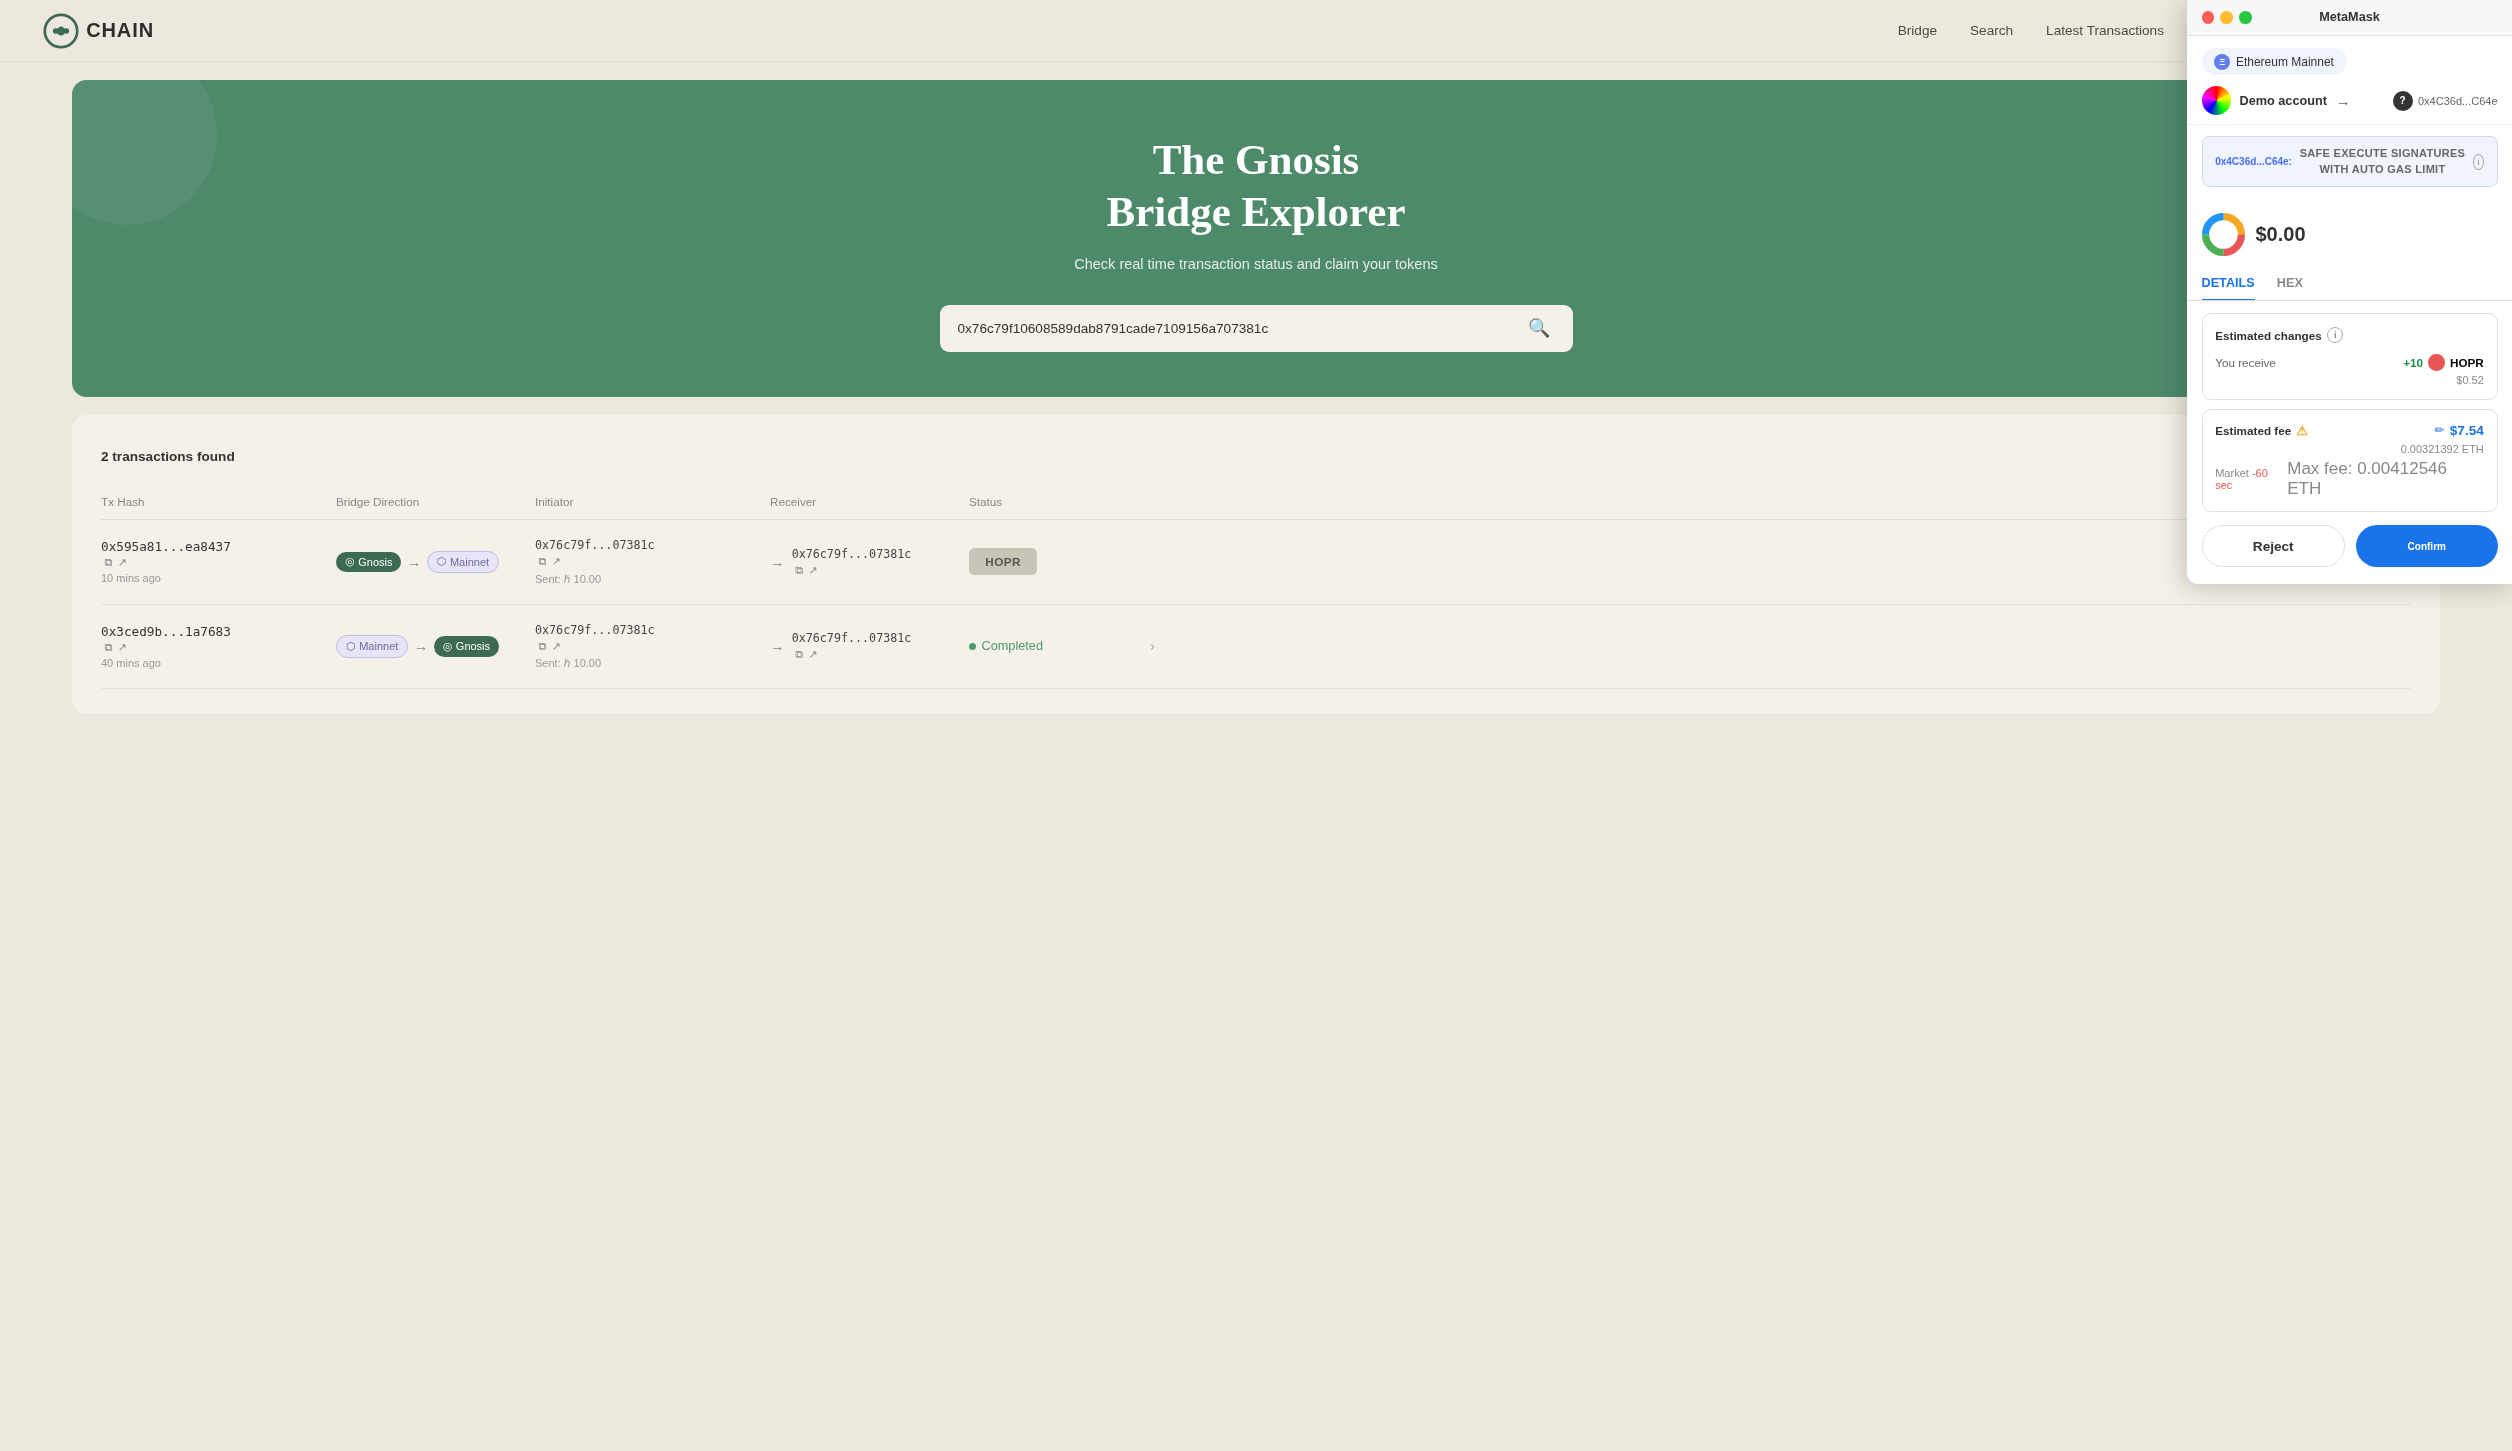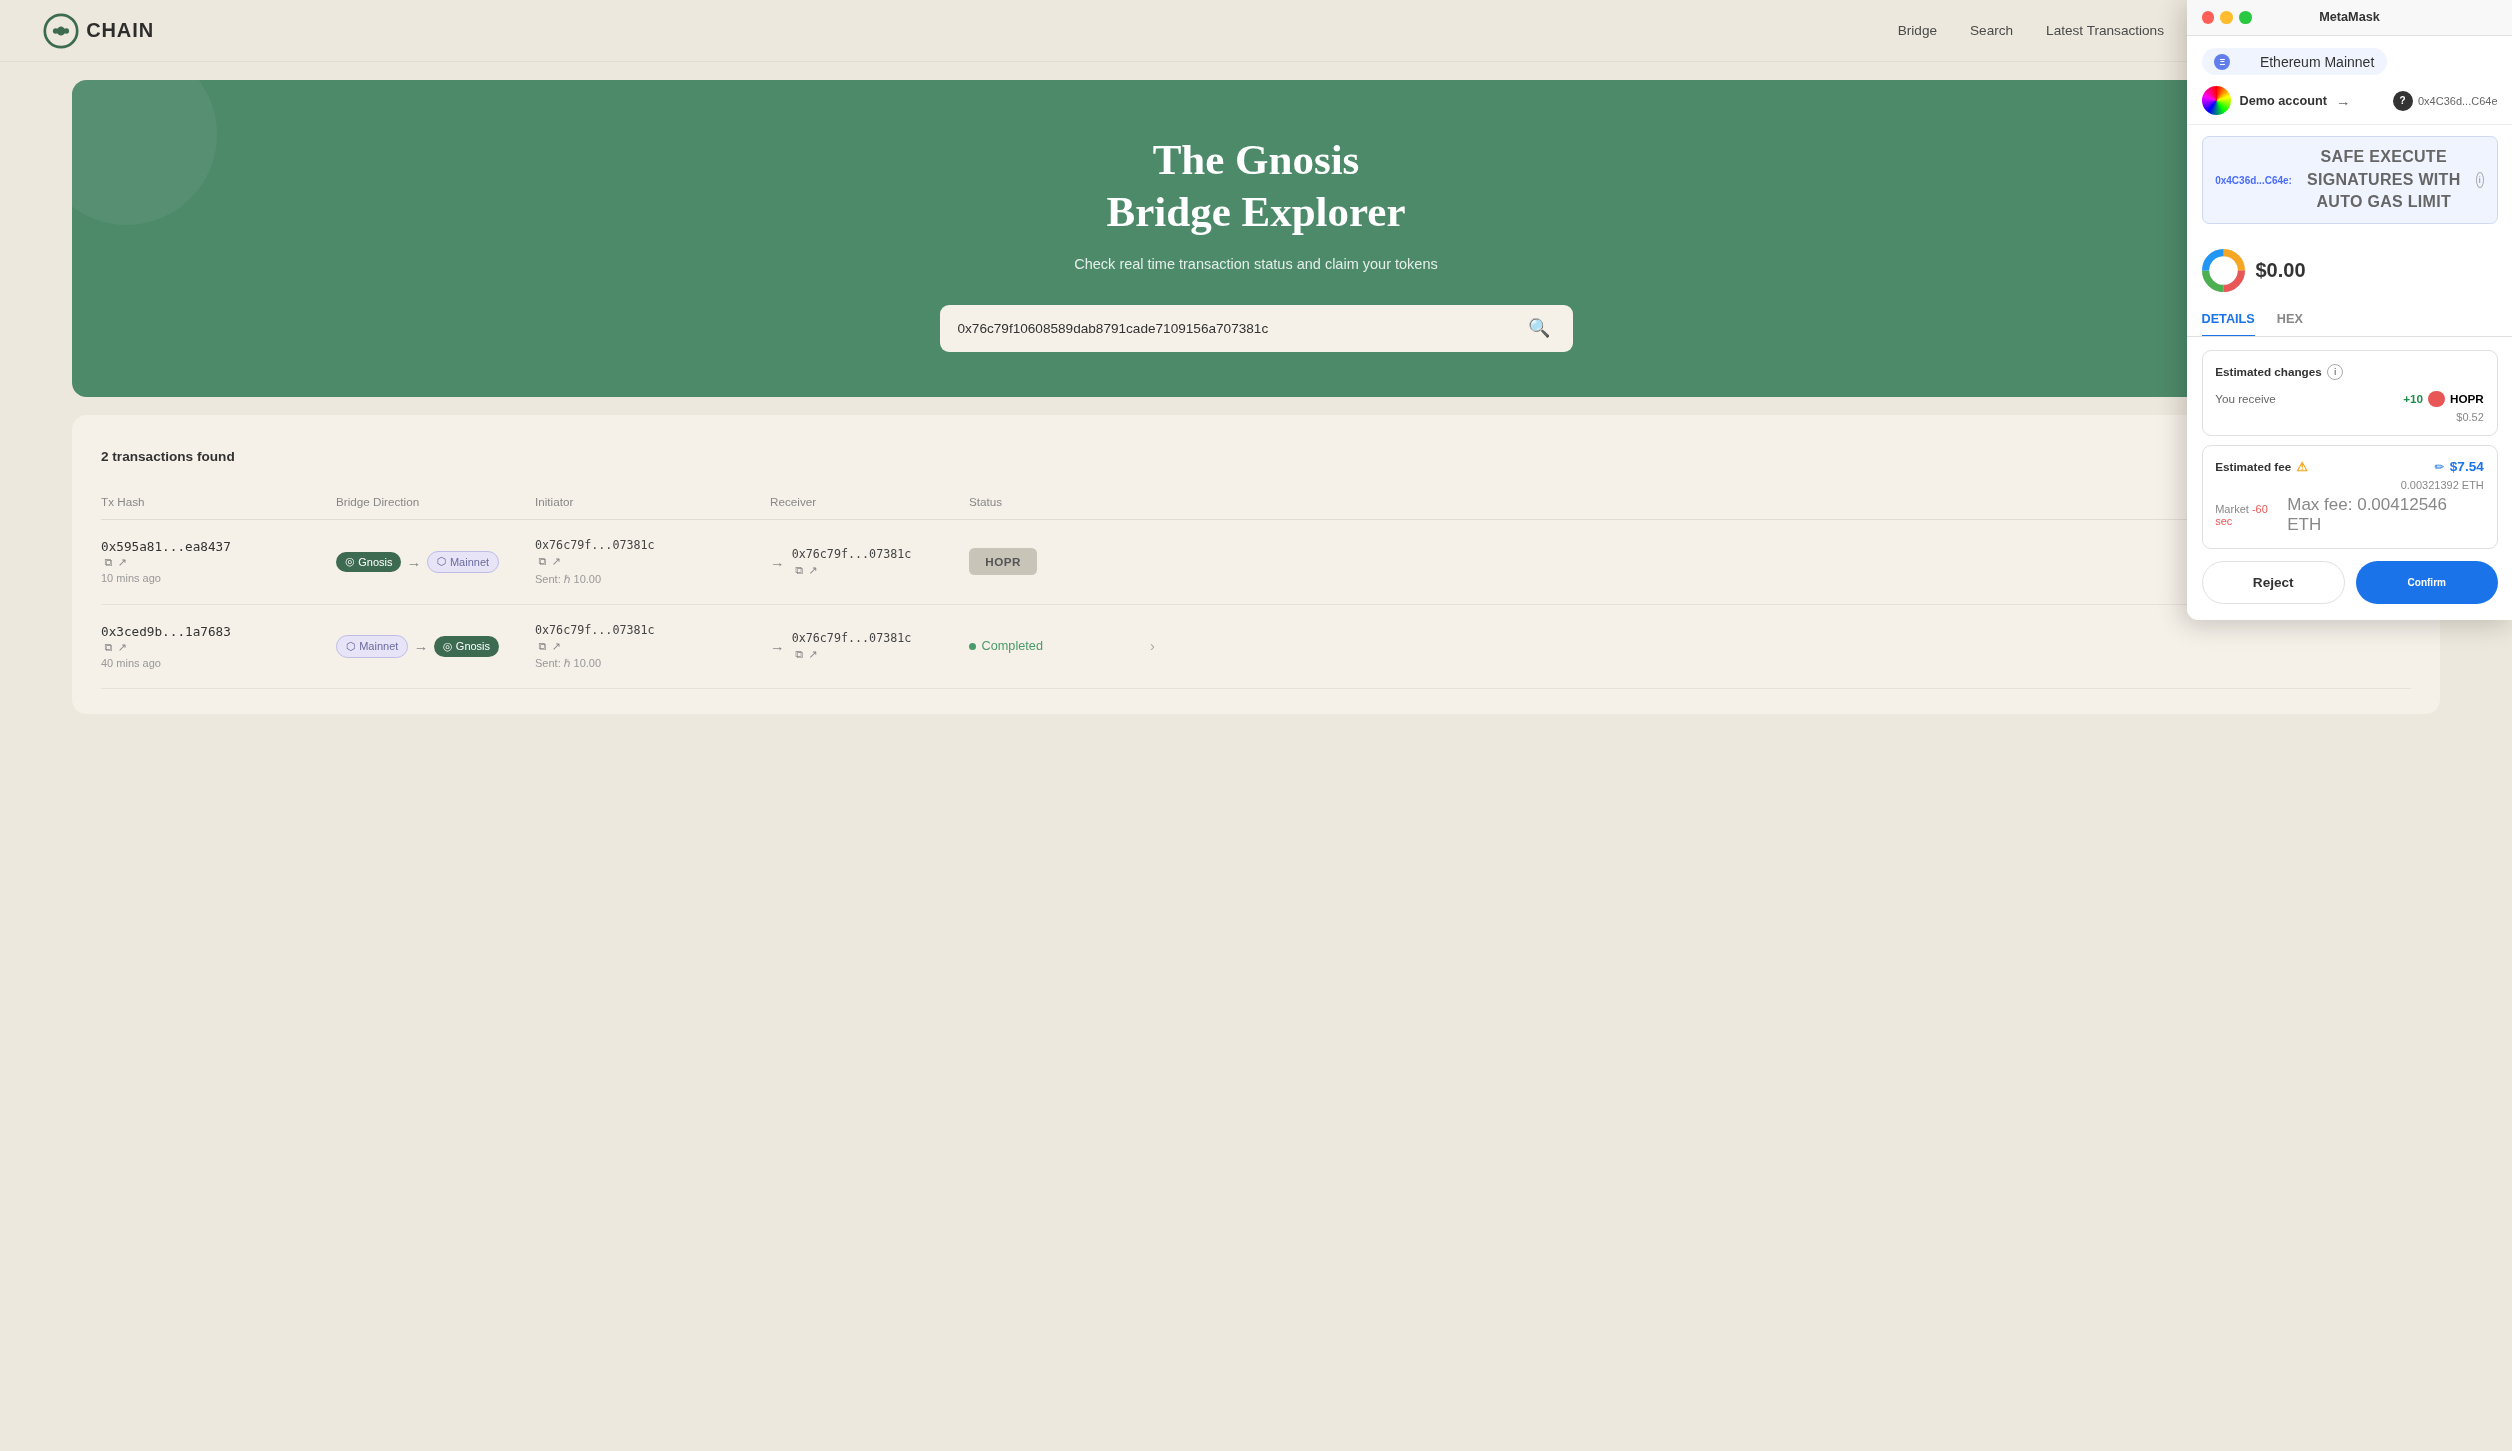--- a/index.html
+++ b/index.html
@@ -331,24 +331,23 @@
       display: flex;
       align-items: center;
       justify-content: center;
     }
     .eth-dot-inner {
       color: #fff;
       font-size: 9px;
       font-weight: 700;
     }
     .mm-network-name {
-      font-size: 14px;
+      font-size: 12px;
       color: #333;
       font-weight: 500;
-      margin-left: 24px;
     }
     .mm-account-row {
       display: flex;
       align-items: center;
       gap: 9px;
     }
     .mm-avatar {
       width: 29px;
       height: 29px;
       border-radius: 50%;
@@ -399,21 +398,21 @@
       padding: 9px 12.7px;
       border-radius: 7.2px;
       border: 0.9px solid #d0d8f0;
     }
     .safe-from-addr {
       font-size: 10px;
       color: #4a6cf7;
       font-weight: 600;
     }
     .safe-label {
-      font-size: 16px;
+      font-size: 11px;
       color: #666;
       text-align: center;
       line-height: 1.4;
       font-weight: 600;
       text-transform: uppercase;
       letter-spacing: 0.3px;
     }
     .info-icon-circle {
       width: 16.3px;
       height: 16.3px;

